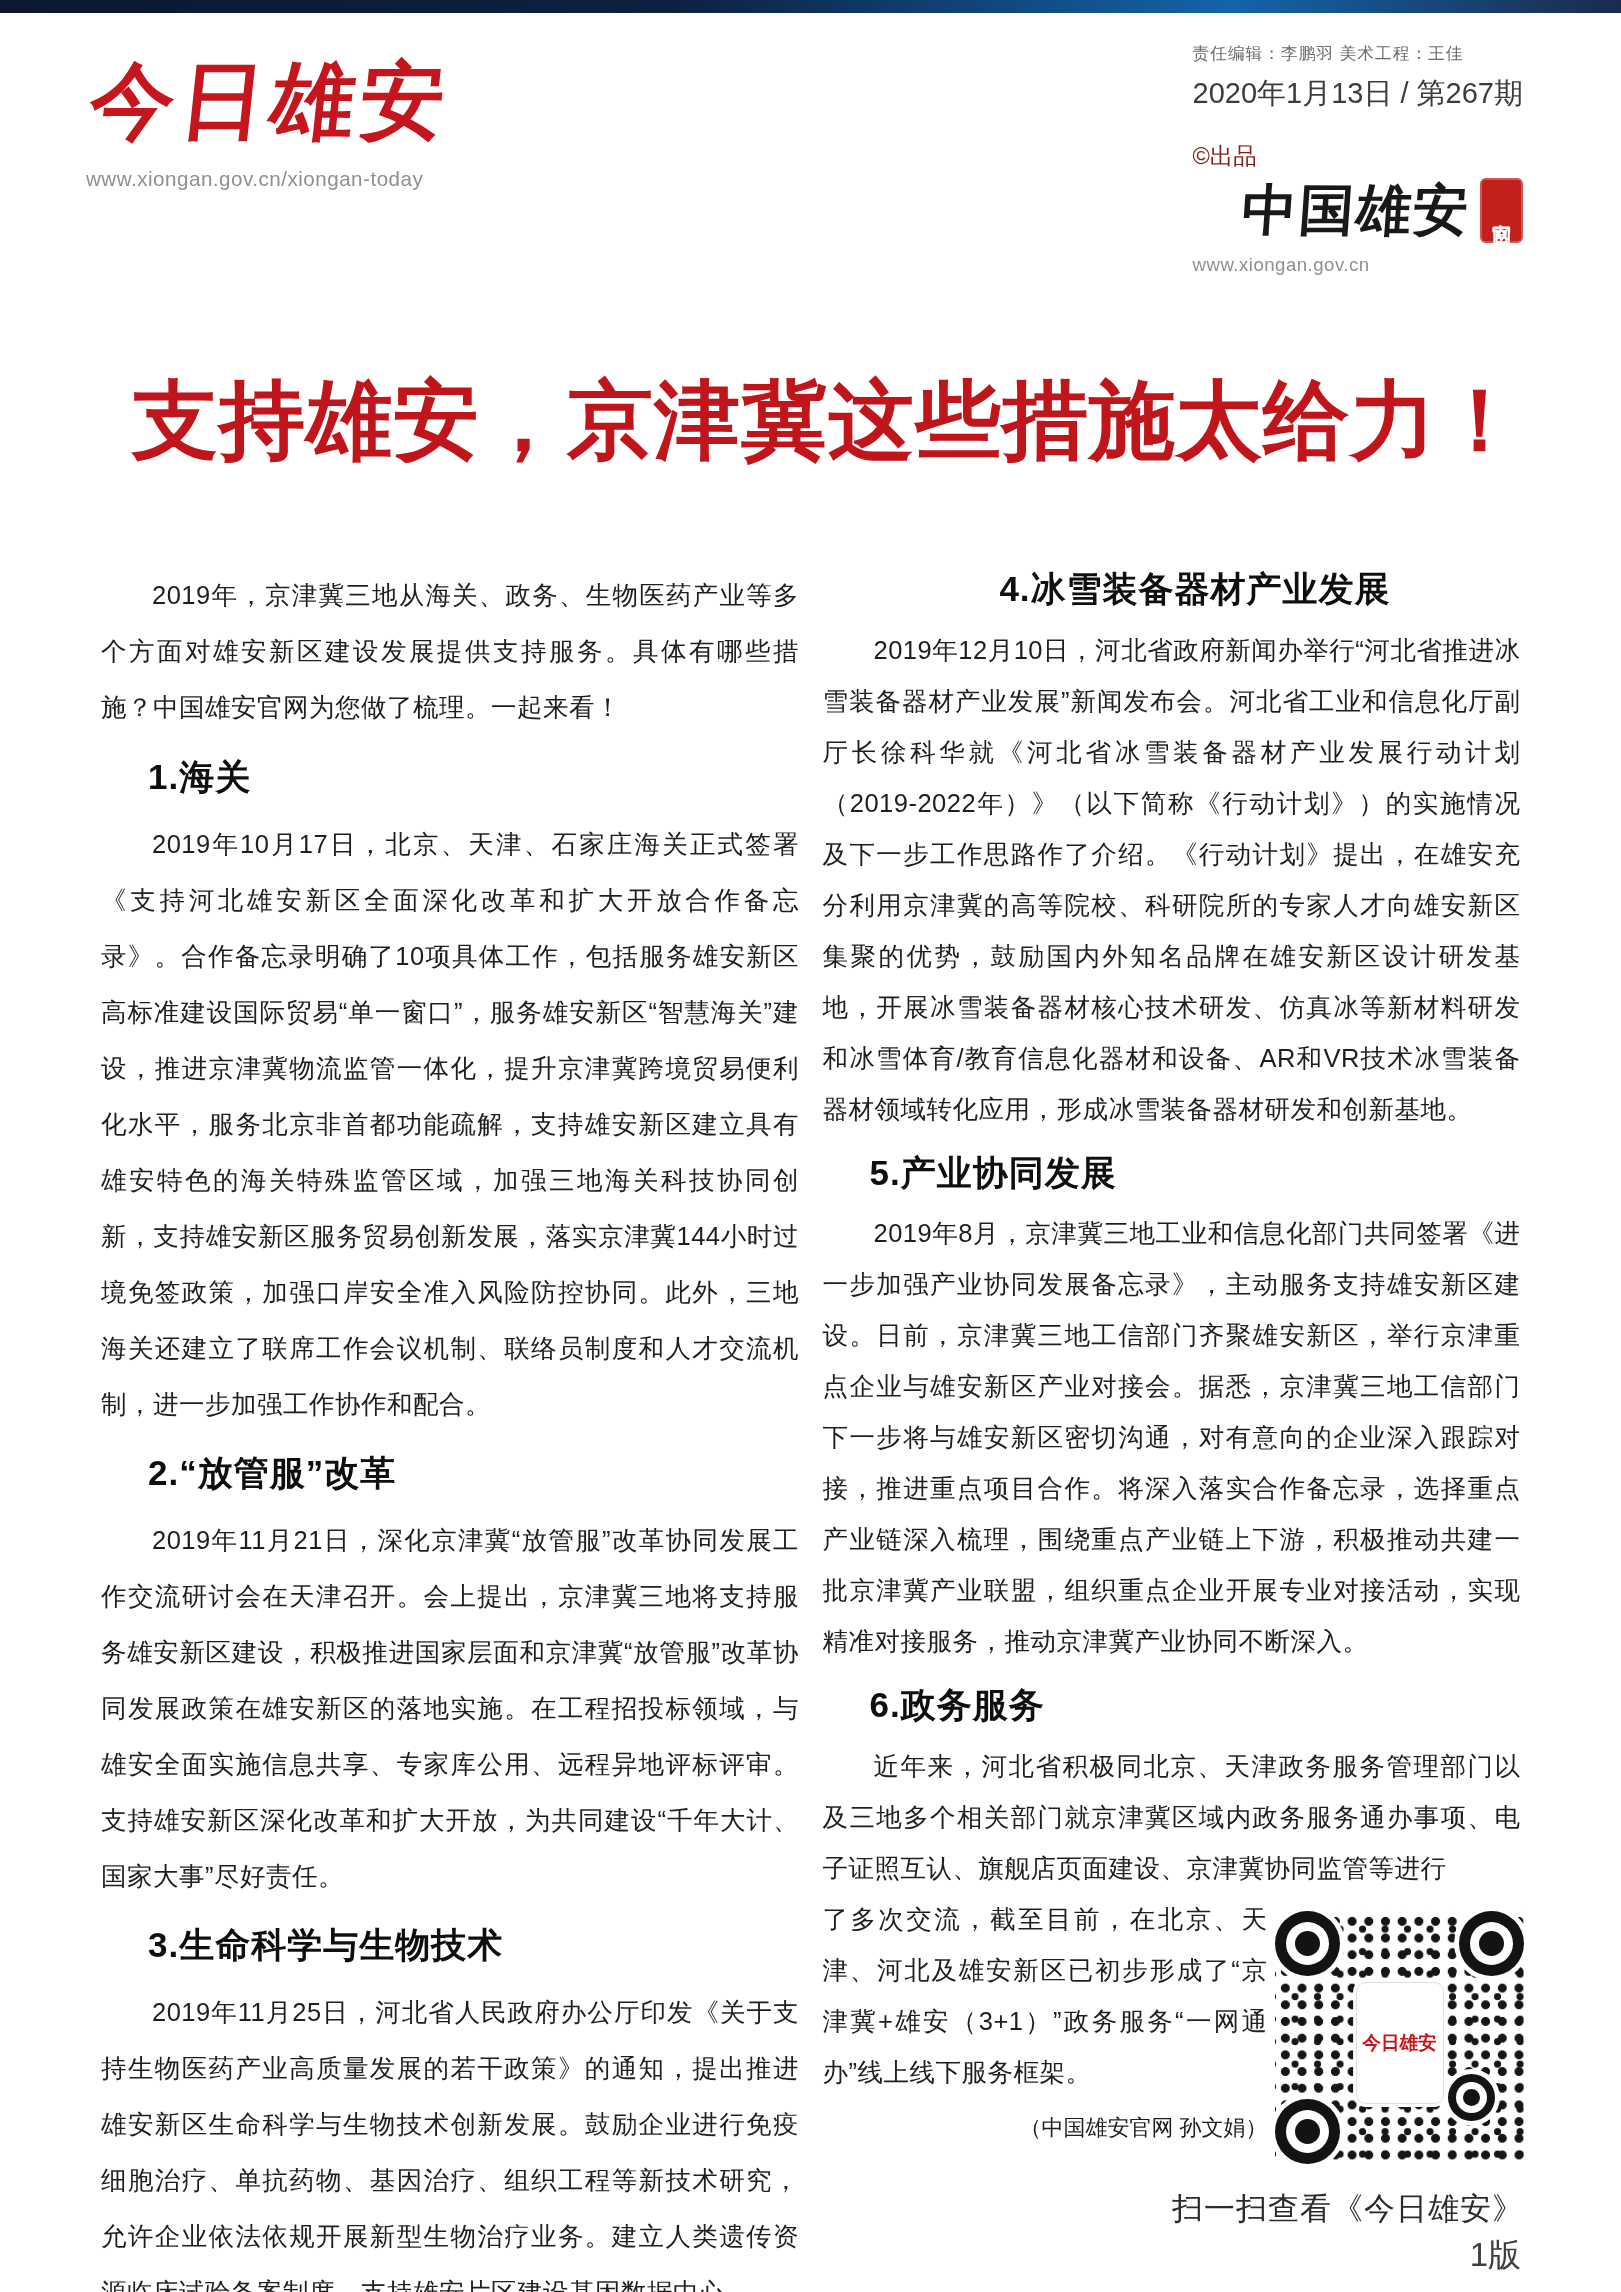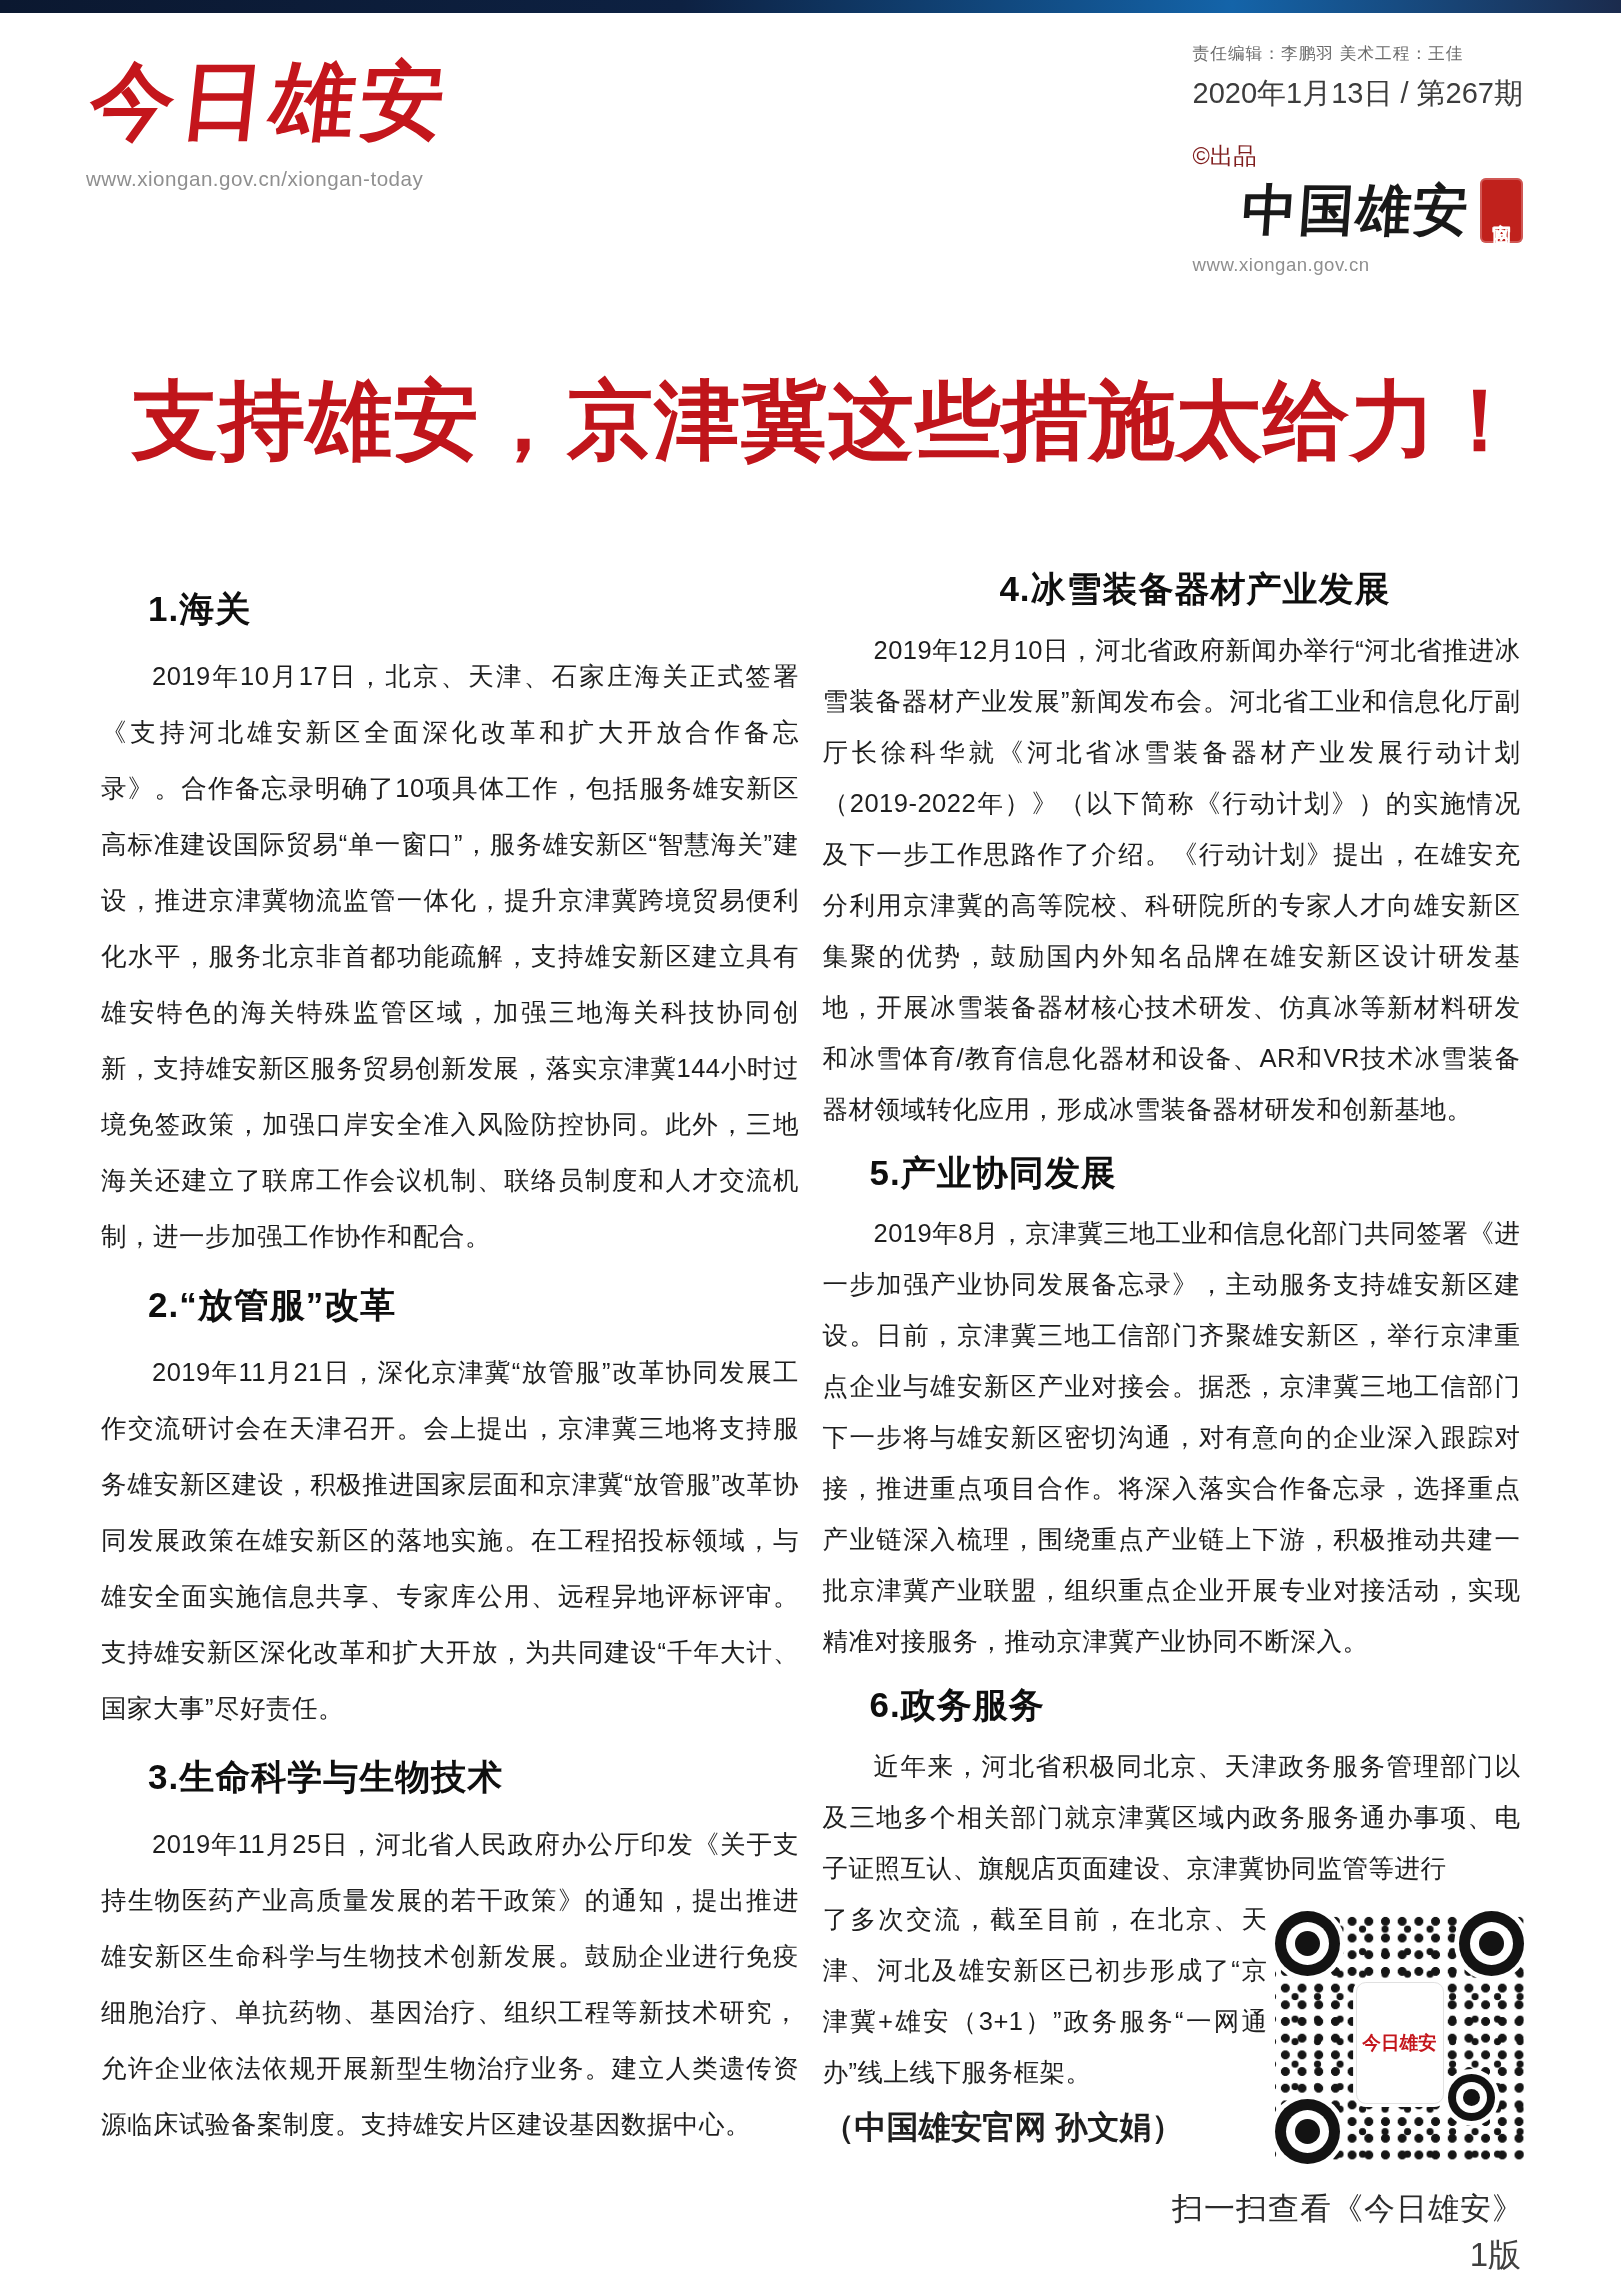--- a/index.html
+++ b/index.html
@@ -59,21 +59,21 @@
   }
   h2.sec {
     margin:21.6px 0 18.6px; font-size:35px; line-height:40px; font-weight:800;
     color:#0f0f0f; text-indent:47px; letter-spacing:1px;
   }
   .col-right p.body { line-height:51px; }
   .col-right h2.sec { margin:17.6px 0 15.7px; }
   .col-right h2.sec:first-child { margin-top:2px;text-align:center; }
   .narrow { width:445px; }
   p.no-indent { text-indent:0; }
-  .byline { margin:3.9px 0 0; width:445px; font-size:32px; line-height:51px; color:#1e1e1e; text-align:left;font-weight:bold; }
+  .byline { margin:3.9px 0 0; width:445px; font-size:22px; line-height:51px; color:#1e1e1e; text-align:right; }
 
   
   .qr {
     position:absolute; top:1911px; right:97px; width:249px; height:253px;
     background-color:#ffffff;
     background-image:
       radial-gradient(#161616 4.1px, transparent 4.8px),
       radial-gradient(#161616 3.3px, transparent 4px);
     background-size:16.7px 16.7px, 22.5px 22.5px;
     background-position:2px 2px, 8.8px 6.9px;
@@ -121,20 +121,21 @@
       </div>
       <div class="pub-url">www.xiongan.gov.cn</div>
     </div>
   </div>
 
   <h1 class="headline">支持雄安，京津冀这些措施太给力！</h1>
 
   <div class="columns">
 
     <div class="col col-left">
+      <p class="body">2019年，京津冀三地从海关、政务、生物医药产业等多个方面对雄安新区建设发展提供支持服务。具体有哪些措施？中国雄安官网为您做了梳理。一起来看！</p>
 
       <h2 class="sec">1.海关</h2>
       <p class="body">2019年10月17日，北京、天津、石家庄海关正式签署《支持河北雄安新区全面深化改革和扩大开放合作备忘录》。合作备忘录明确了10项具体工作，包括服务雄安新区高标准建设国际贸易“单一窗口”，服务雄安新区“智慧海关”建设，推进京津冀物流监管一体化，提升京津冀跨境贸易便利化水平，服务北京非首都功能疏解，支持雄安新区建立具有雄安特色的海关特殊监管区域，加强三地海关科技协同创新，支持雄安新区服务贸易创新发展，落实京津冀144小时过境免签政策，加强口岸安全准入风险防控协同。此外，三地海关还建立了联席工作会议机制、联络员制度和人才交流机制，进一步加强工作协作和配合。</p>
 
       <h2 class="sec">2.“放管服”改革</h2>
       <p class="body">2019年11月21日，深化京津冀“放管服”改革协同发展工作交流研讨会在天津召开。会上提出，京津冀三地将支持服务雄安新区建设，积极推进国家层面和京津冀“放管服”改革协同发展政策在雄安新区的落地实施。在工程招投标领域，与雄安全面实施信息共享、专家库公用、远程异地评标评审。支持雄安新区深化改革和扩大开放，为共同建设“千年大计、国家大事”尽好责任。</p>
 
       <h2 class="sec">3.生命科学与生物技术</h2>
       <p class="body">2019年11月25日，河北省人民政府办公厅印发《关于支持生物医药产业高质量发展的若干政策》的通知，提出推进雄安新区生命科学与生物技术创新发展。鼓励企业进行免疫细胞治疗、单抗药物、基因治疗、组织工程等新技术研究，允许企业依法依规开展新型生物治疗业务。建立人类遗传资源临床试验备案制度。支持雄安片区建设基因数据中心。</p>
     </div>

